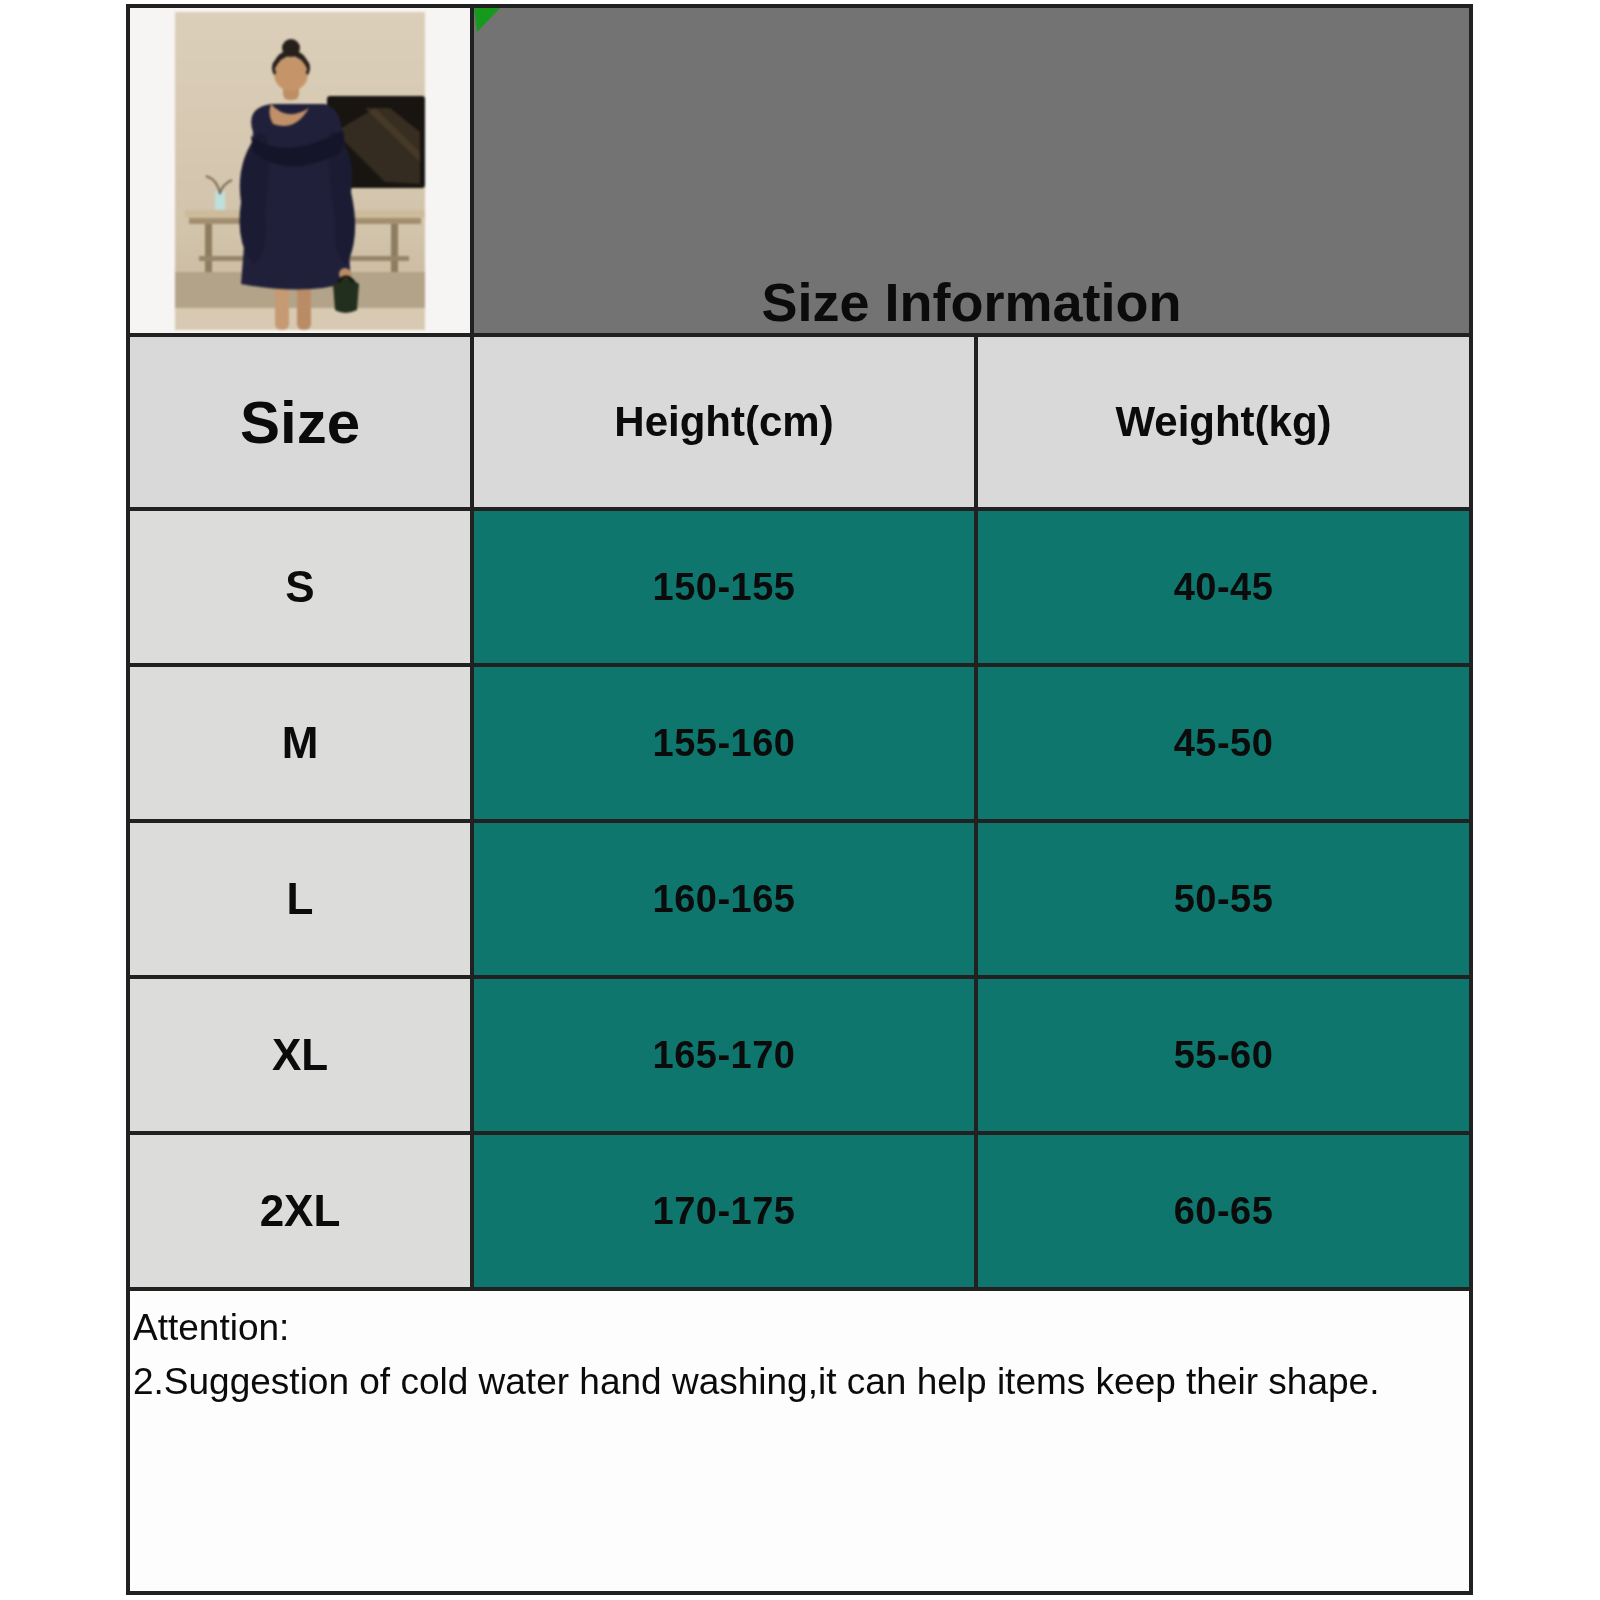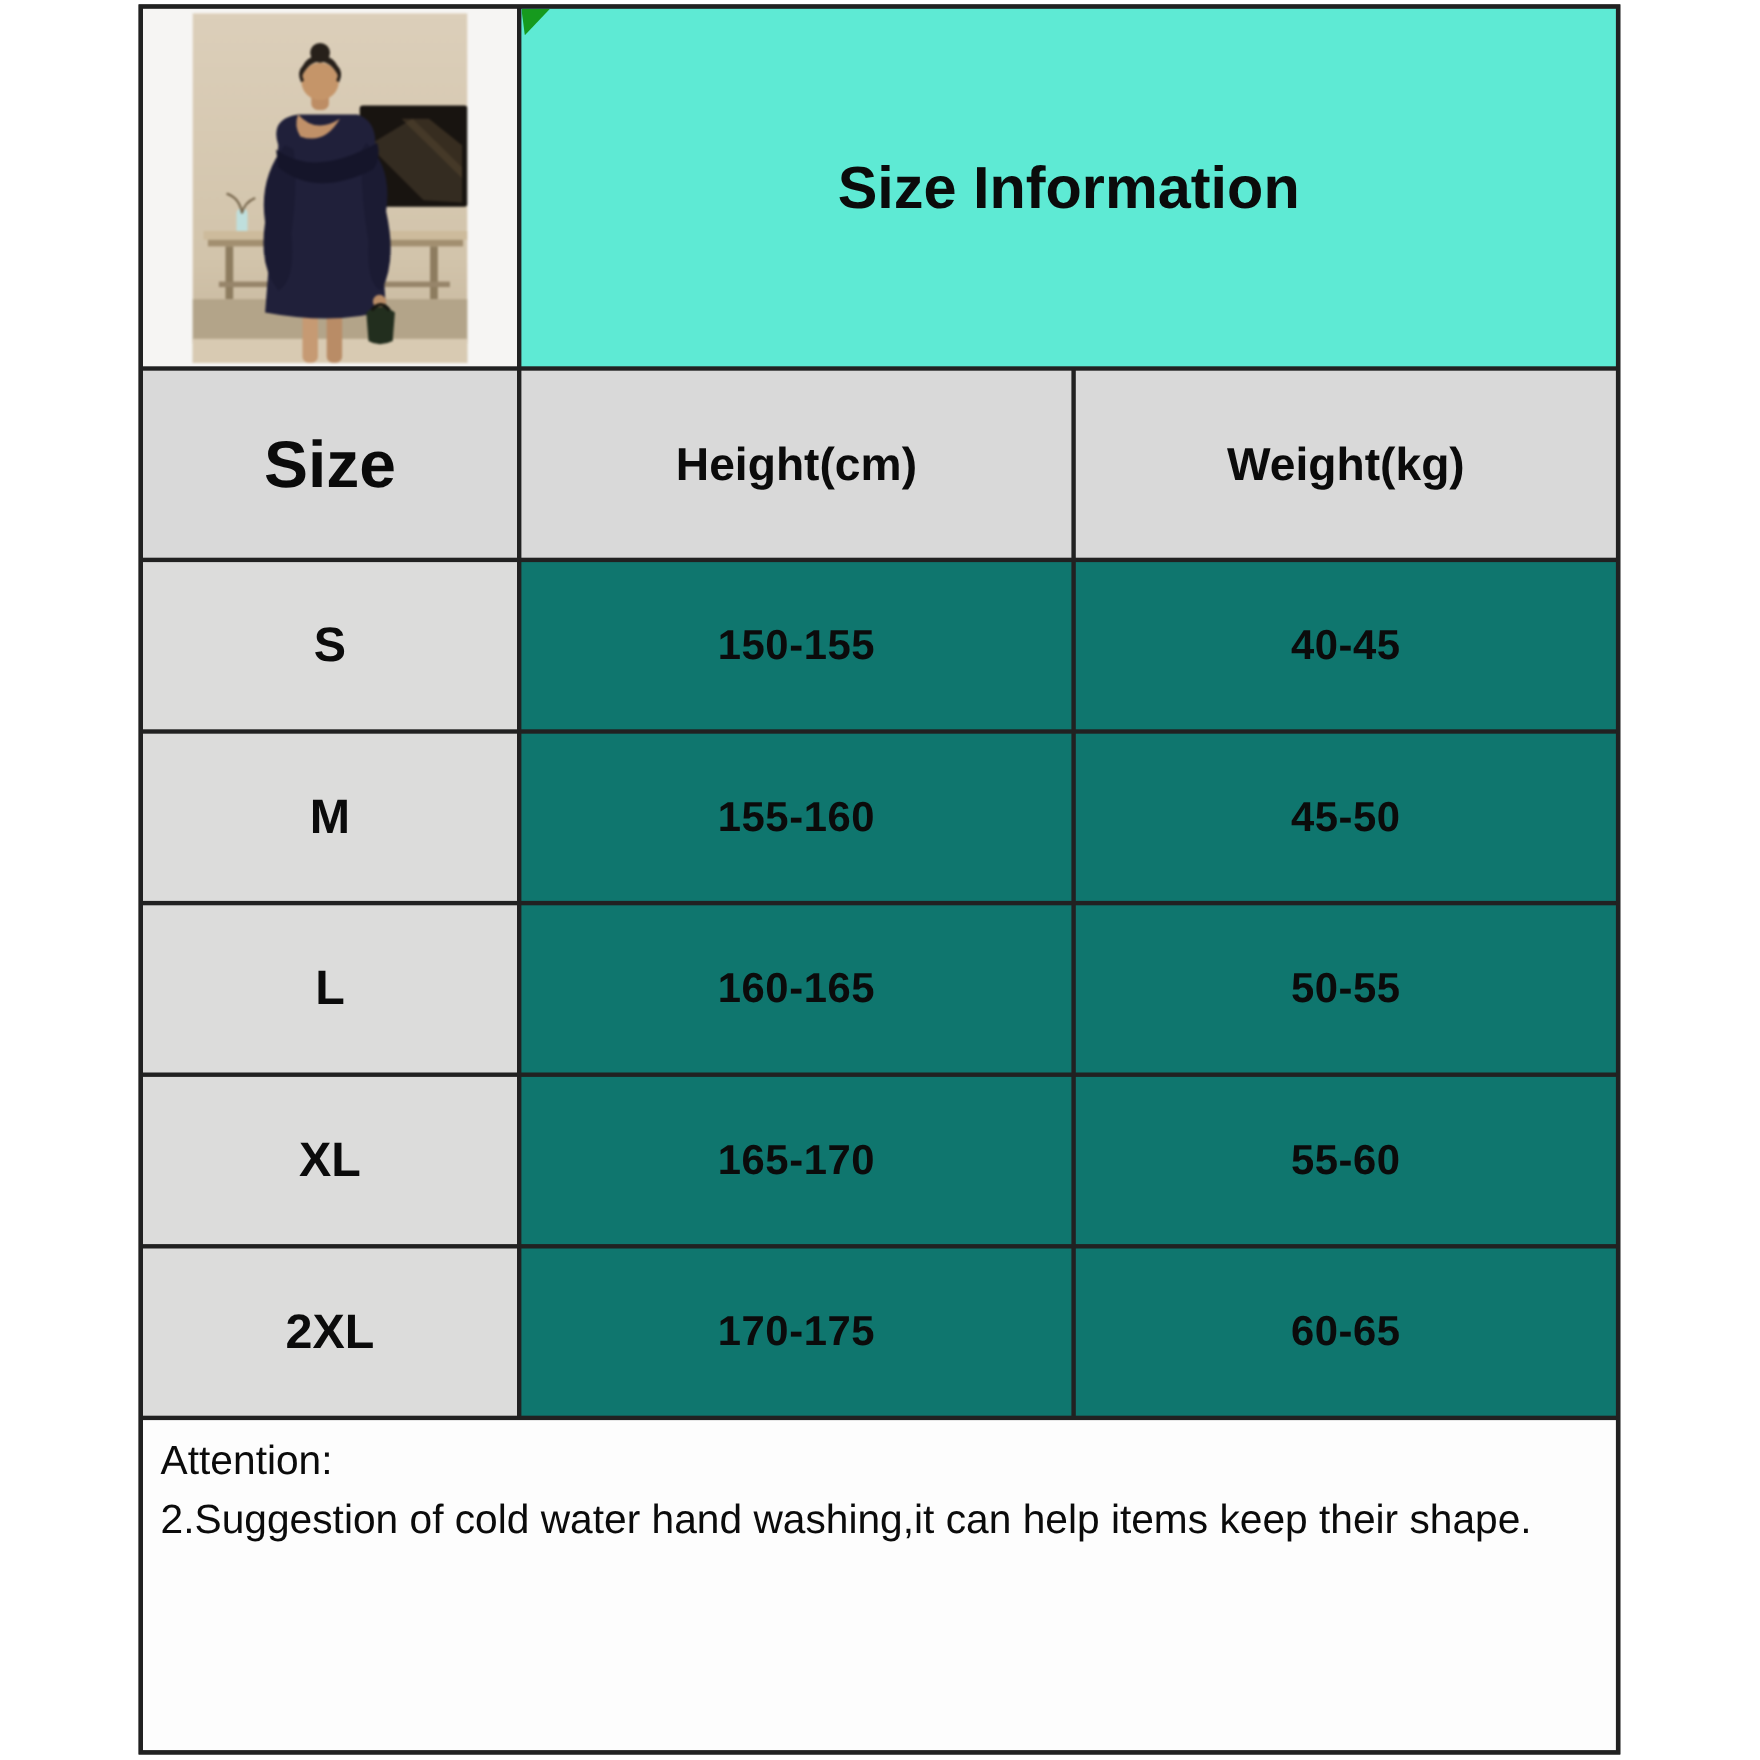--- a/index.html
+++ b/index.html
@@ -25,26 +25,27 @@
   }
   .cell{
     display:flex;
     align-items:center;
     justify-content:center;
     box-sizing:border-box;
     overflow:hidden;
   }
   .cell-photo{ background:#f6f5f3; }
   .cell-title{
-    background:#5eead4;
+    background:#737373;
     grid-column:2 / span 2;
     position:relative;
     font-weight:bold;
     font-size:54px;
     letter-spacing:0px;
+    align-items:flex-end;
   }
   .flag{
     position:absolute;
     left:0; top:0;
     width:26px; height:24px;
     background:#169a1e;
     clip-path:polygon(0 0, 100% 0, 12% 100%);
   }
   .cell-header{
     background:#d9d9d9;
@@ -60,21 +61,21 @@
   .cell-value{
     background:#0f766e;
     font-weight:700;
     font-size:38px;
     letter-spacing:0.5px;
   }
   .cell-attention{
     background:#fdfdfd;
     grid-column:1 / span 3;
     display:block;
-    padding:10px 14px 10px 16px;
+    padding:10px 14px 10px 3px;
     font-size:37px;
     line-height:1.45;
     text-align:left;
   }
   .cell-attention p{ margin:0; }
   .photo-svg{
     width:250px; height:318px;
     filter:blur(1.1px);
   }
 </style>

